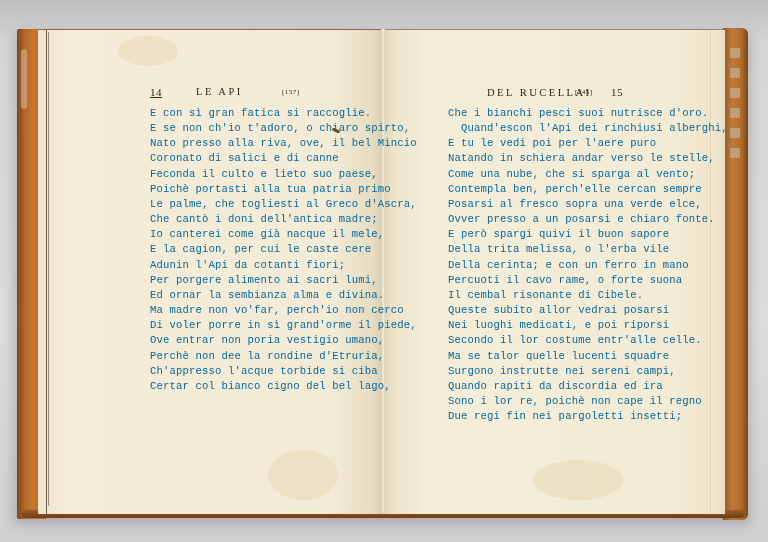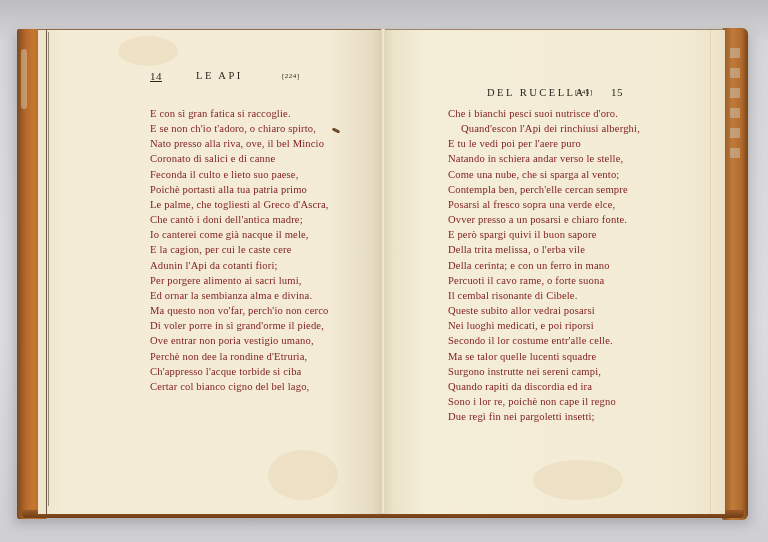--- a/index.html
+++ b/index.html
@@ -58,21 +58,21 @@
   .page-right .fore-edge {
     position: absolute; right: 0; top: 0; width: 14px; height: 100%;
     background: linear-gradient(90deg, #f1e8d0, #e9dfc4);
     border-left: 1px solid #e0d5b8;
   }
   .gutter {
     position: absolute; left: 381px; top: 29px; width: 4px; height: 484px;
     background: linear-gradient(90deg, #cfc4a8, #f7f1df, #d9cfb3);
   }
   .stain { position: absolute; border-radius: 50%; background: rgba(210,180,120,0.18); }
-  .text-block { position: absolute; color: #7f1d1d; }
+  .text-block { position: absolute; color: #0369a1; font-family: Liberation Mono, monospace; }
   .header {
     position: absolute; font-size: 11px; letter-spacing: 0.5px; color: #2b2620;
     white-space: nowrap;
   }
   .header .title { letter-spacing: 2.5px; font-size: 10.5px; }
   .header .sig { font-size: 7px; margin: 0 4px; }
   .line {
     font-size: 10.6px; line-height: 15.15px; white-space: nowrap; letter-spacing: 0.15px;
   }
   .line.indent { padding-left: 13px; text-align: right; }
@@ -96,41 +96,41 @@
   <div class="stain" style="left:230px;top:420px;width:70px;height:50px;"></div>
 </div>
 
 <div class="page-right">
   <div class="fore-edge"></div>
   <div class="stain" style="left:150px;top:430px;width:90px;height:40px;"></div>
 </div>
 
 <div class="gutter"></div>
 
-<div class="header" style="left:150px; top:70px; width:144px;text-decoration:underline;">
+<div class="header" style="left:150px; top:86px; width:144px;text-decoration:underline;">
   <span>14</span>
   <span class="title" style="position:absolute; left:46px;">LE API</span>
-  <span class="sig" style="position:absolute; left:128px; top:2px;">[224]</span>
+  <span class="sig" style="position:absolute; left:128px; top:2px;">[157]</span>
 </div>
 
 <div class="text-block" style="left:150px; top:106px;">
   <div class="line">E con sì gran fatica si raccoglie.</div>
   <div class="line">E se non ch'io t'adoro, o chiaro spirto,</div>
   <div class="line">Nato presso alla riva, ove, il bel Mincio</div>
   <div class="line">Coronato di salici e di canne</div>
   <div class="line">Feconda il culto e lieto suo paese,</div>
   <div class="line">Poichè portasti alla tua patria primo</div>
   <div class="line">Le palme, che togliesti al Greco d'Ascra,</div>
   <div class="line">Che cantò i doni dell'antica madre;</div>
   <div class="line">Io canterei come già nacque il mele,</div>
   <div class="line">E la cagion, per cui le caste cere</div>
   <div class="line">Adunin l'Api da cotanti fiori;</div>
   <div class="line">Per porgere alimento ai sacri lumi,</div>
   <div class="line">Ed ornar la sembianza alma e divina.</div>
-  <div class="line">Ma questo non vo'far, perch'io non cerco</div>
+  <div class="line">Ma madre non vo'far, perch'io non cerco</div>
   <div class="line">Di voler porre in sì grand'orme il piede,</div>
   <div class="line">Ove entrar non poria vestigio umano,</div>
   <div class="line">Perchè non dee la rondine d'Etruria,</div>
   <div class="line">Ch'appresso l'acque torbide si ciba</div>
   <div class="line">Certar col bianco cigno del bel lago,</div>
 </div>
 
 <div class="wormhole"></div>
 
 <div class="header" style="left:487px; top:86px; width:140px;">

